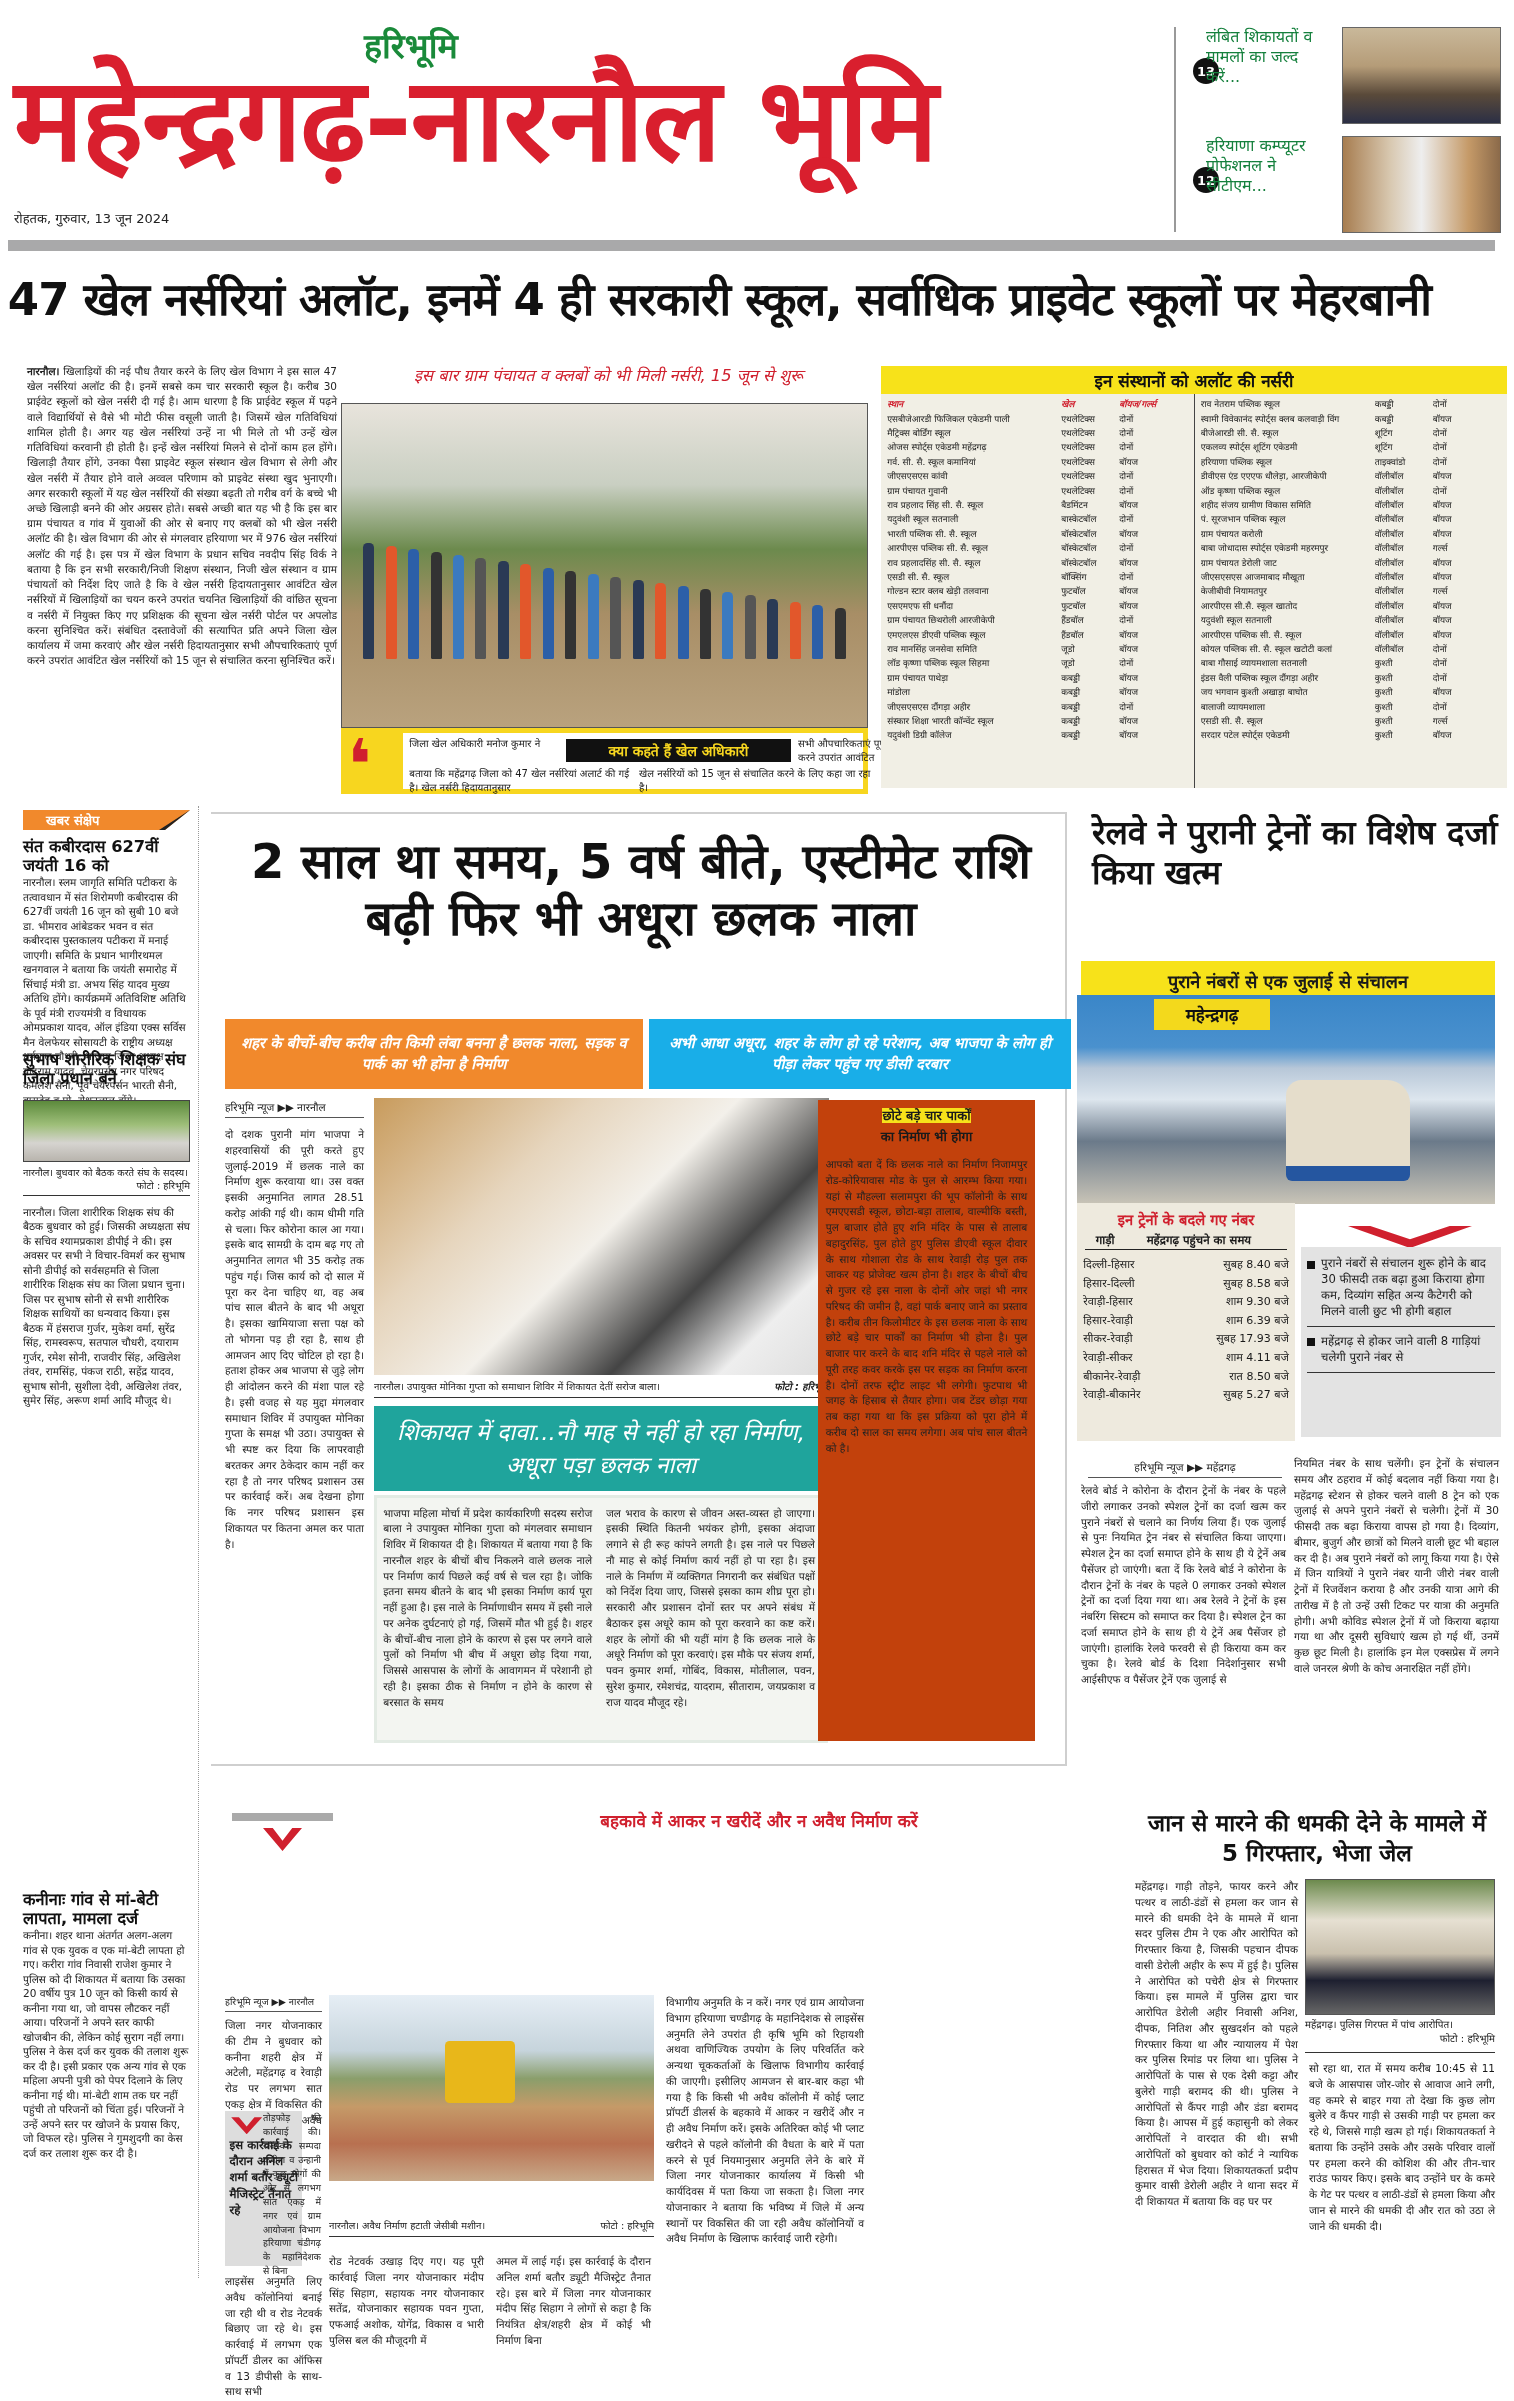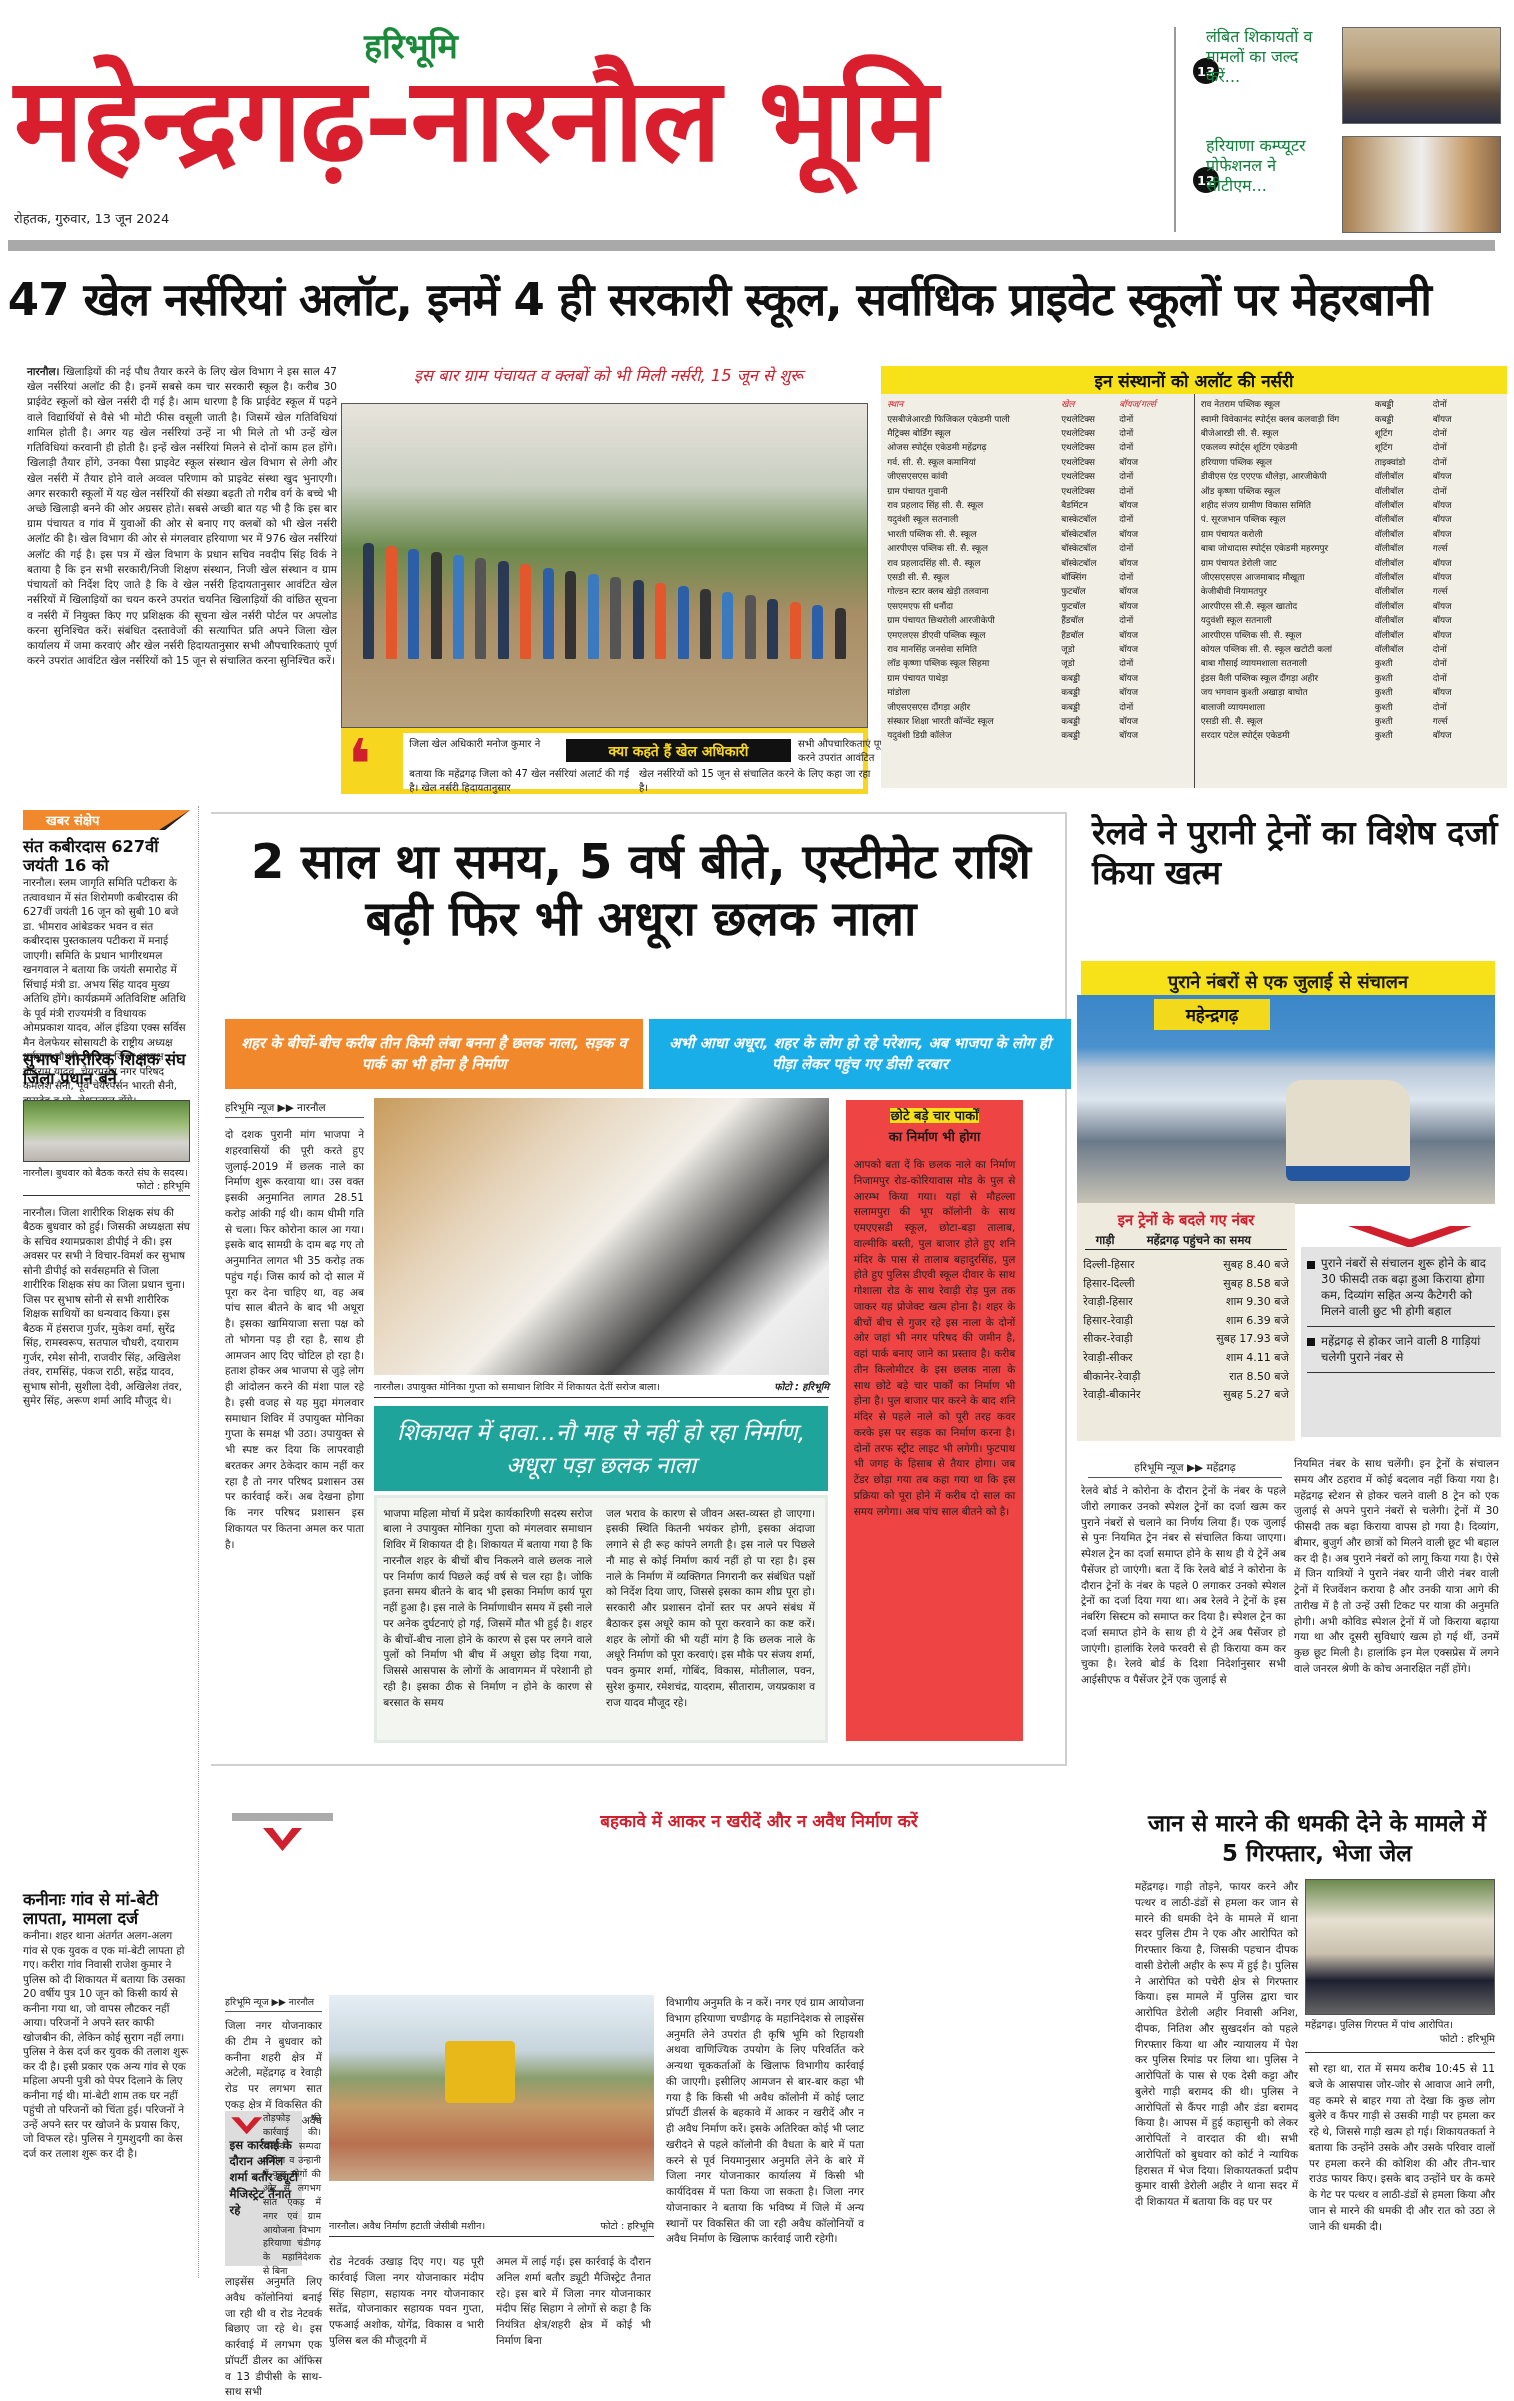--- a/index.html
+++ b/index.html
@@ -32,40 +32,40 @@
 .quote-l2{position:absolute;left:6.2px;top:34px;width:225px;font-size:10px;line-height:1.4}
 .quote-r2{position:absolute;left:236px;top:34px;width:232px;font-size:10px;line-height:1.4}
 .table-head{left:881px;top:366px;width:626px;height:28px;background:#f7e21a;font-size:17px;font-weight:bold;display:flex;align-items:center;justify-content:center;color:#111}
 .nursery{left:881px;top:394px;width:626px;height:394px;background:#f1efe5;display:flex}
 .nursery .col{flex:1;padding:3.1px 6.2px;font-size:8.8px;line-height:14.4px}
 .nursery .col + .col{border-left:0.8px solid #444}
 .nursery .row{display:flex;white-space:nowrap}
 .nursery .c1{width:174px;overflow:hidden}
 .nursery .c2{width:58px;overflow:hidden}
 .nursery .c3{width:46px;overflow:hidden}
-.nursery .hdr{color:#d0202e;font-weight:normal;font-style:italic}
+.nursery .hdr{color:#d0202e;font-weight:bold;font-style:italic}
 .brief-tag{left:23px;top:810px;width:167px;height:20px;background:#f1892c;color:#fff;font-weight:bold;font-size:13px;display:flex;align-items:center;padding-left:23px;clip-path:polygon(0 0,100% 0,85% 100%,0 100%)}
 .brief-tag:after{content:"";position:absolute;right:0;top:0;width:31px;height:20px;background:#222;clip-path:polygon(100% 0,100% 0,0 100%,60% 100%)}
 .brief-col{left:23px;width:167px;font-size:10.5px;line-height:1.38;color:#222}
 .brief-h{font-weight:bold;font-size:16.3px;line-height:1.18;color:#111}
 .brief-photo{left:23px;top:1100px;width:167px;height:62px;border:0.8px solid #444;background:linear-gradient(180deg,#5c8a3c 0%,#9fbf7a 40%,#d6d4d0 70%,#b8b4ad 100%)}
 .brief-caption{left:23px;top:1166px;width:167px;font-size:9.7px;line-height:1.35;border-bottom:0.8px solid #333;padding-bottom:3.1px}
 .vrule{left:198px;top:806px;width:0.8px;height:1472px;border-left:0.8px dotted #999}
 .chhalak-box{left:211px;top:812px;width:856px;height:954px;border:2.3px solid #cfcfcf;border-left:none;border-top:2.3px solid #cfcfcf}
 .chhalak-head{left:221px;top:833px;width:840px;font-size:48px;font-weight:bold;text-align:center;line-height:1.18;color:#111}
 .sub-orange{left:225px;top:1019px;width:418px;height:70px;background:#f1892c;color:#fff;font-weight:bold;font-style:italic;font-size:14.7px;line-height:1.4;display:flex;align-items:center;justify-content:center;text-align:center;padding:0 7.7px}
 .sub-blue{left:649px;top:1019px;width:422px;height:70px;background:#19aee8;color:#fff;font-weight:bold;font-style:italic;font-size:14.7px;line-height:1.4;display:flex;align-items:center;justify-content:center;text-align:center;padding:0 7.7px}
 .byline{font-size:10.5px;color:#222;border-bottom:1.5px solid #555;padding-bottom:3.1px}
 .col-text{font-size:10.5px;line-height:1.5;text-align:justify;color:#222}
 .photo-camp{left:374px;top:1098px;width:455px;height:277px;background:linear-gradient(135deg,#c89b5c 0%,#e6d5bd 30%,#f3f0ea 50%,#444 70%,#eee 85%,#ddd 100%)}
 .caption{font-size:9.7px;color:#222;display:flex;justify-content:space-between;border-bottom:1.5px solid #333;padding-bottom:3.9px}
 .teal-head{left:374px;top:1406px;width:454px;height:85px;background:#1fa49c;color:#fff;font-size:23px;font-style:italic;text-align:center;line-height:1.4;display:flex;align-items:center;justify-content:center}
 .inner-box{left:374px;top:1495px;width:454px;height:248px;background:#f3f5f1;border:3.9px solid #e3ebe4}
 .inner-box .col-text{position:absolute;top:7.7px;width:209px}
-.side-box{left:846px;top:1100px;width:177px;height:641px;background:#ef4444}
+.side-box{left:818px;top:1100px;width:217px;height:641px;background:#c2410c}
 .side-head{font-size:13px;font-weight:bold;text-align:center;line-height:1.6}
 .side-head .hl{background:#f7e21a}
 .rail-head{left:1092px;top:813px;width:418px;font-size:33px;font-weight:bold;line-height:1.22;color:#111}
 .rail-sub{left:1081px;top:961px;width:414px;height:40px;background:#f7e21a;font-weight:bold;font-size:18px;display:flex;align-items:center;justify-content:center}
 .photo-station{left:1077px;top:995px;width:418px;height:209px;background:linear-gradient(180deg,#3a86c8 0%,#4a91ce 25%,#b7c7d8 35%,#dde6ee 50%,#6b7a8a 70%,#c9c4b7 100%)}
 .station-sign{position:absolute;left:77px;top:3.9px;width:116px;height:31px;background:#f3d91c;color:#111;font-weight:bold;font-size:17px;display:flex;align-items:center;justify-content:center}
 .loco{position:absolute;left:209px;top:85px;width:124px;height:101px;background:#e5ddcb;border-radius:15.5px 23px 6.2px 6.2px;border-bottom:15.5px solid #2556a0}
 .train-table{left:1077px;top:1203px;width:218px;height:238px;background:#eeeade;padding:6.2px 6.2px}
 .tt-title{color:#d0202e;font-weight:bold;font-size:14.7px;text-align:center}
 .tt-hdr{display:flex;font-size:11.6px;font-weight:bold;border-bottom:1.5px solid #222;padding:3.1px 0 1.5px;margin:0 1.5px 6.2px}

